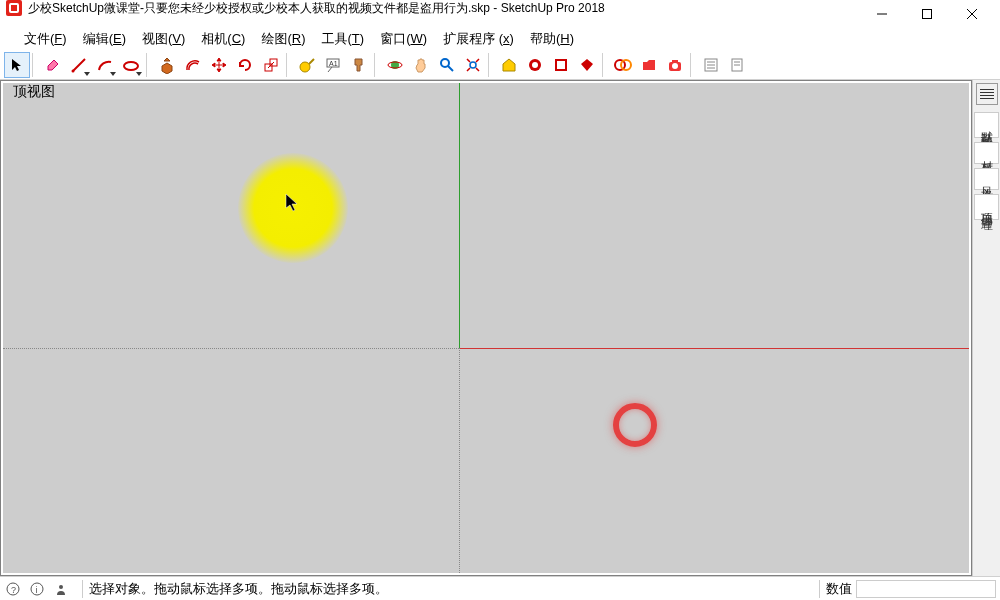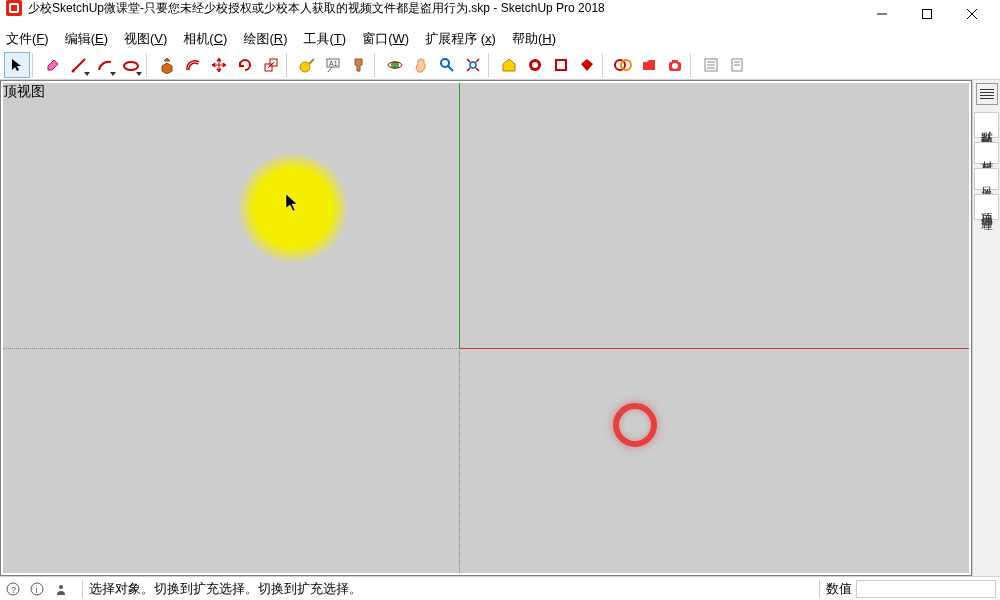--- a/index.html
+++ b/index.html
@@ -3,31 +3,31 @@
 <meta charset="utf-8">
 <style>
 * { margin:0; padding:0; box-sizing:border-box; }
 body { font-family:"Microsoft YaHei","SimSun",sans-serif; font-size:12px; background:#fff; width:1000px; height:600px; overflow:hidden; position:relative; }
 .titlebar { height:28px; display:flex; align-items:flex-start; padding:0 6px; background:#fff; }
 .app-icon { width:16px; height:16px; background:#e2231a; border-radius:2px; margin-right:6px; position:relative; }
 .app-icon::after{content:"";position:absolute;left:3px;top:3px;width:10px;height:10px;border:2px solid #fff;border-radius:2px;box-sizing:border-box;}
 .title-text { flex:1; color:#000; font-size:12px; white-space:nowrap; overflow:hidden; }
 .win-btns { display:flex; }
 .win-btn { width:45px; height:28px; display:flex; align-items:center; justify-content:center; color:#000; }
-.menubar { height:22px; display:flex; align-items:center; padding:0 2px; gap:8px; background:#fff; }
+.menubar { height:22px; display:flex; align-items:center; padding:0 20px; gap:8px; background:#fff; }
 .menu-item { padding:2px 4px; font-size:13px; }
 .menu-item u{text-decoration:underline;}
 .toolbar-row { height:30px; display:flex; align-items:center; padding:0 4px; background:#fff; border-bottom:1px solid #d0d0d0; }
 .tool-btn { width:26px; height:26px; display:flex; align-items:center; justify-content:center; border:1px solid transparent; position:relative; }
 .tool-btn.active { background:#e5f1fb; border:1px solid #7eb4ea; }
 .sep { width:6px; height:24px; border-left:1px solid #d0d0d0; margin:0 2px; }
 .dd { position:absolute; right:1px; bottom:1px; width:0; height:0; border-left:3px solid transparent; border-right:3px solid transparent; border-top:4px solid #333; }
 .workspace { position:absolute; left:0; top:80px; right:28px; bottom:24px; background:#fff; border:1px solid #808080; }
 .viewport { position:absolute; left:2px; top:2px; right:2px; bottom:2px; background:#cdcdcd; overflow:hidden; }
-.view-label { position:absolute; left:0; top:0; font-size:14px; color:#000; }
+.view-label { position:absolute; left:10px; top:0; font-size:14px; color:#000; }
 .axis-green { position:absolute; left:456px; top:0; width:1px; height:265px; background:#2e9e2e; }
 .axis-red { position:absolute; left:456px; top:265px; right:0; height:1px; background:#d13434; }
 .axis-dash-v { position:absolute; left:456px; top:265px; width:0; bottom:0; border-left:1px dotted #888; }
 .axis-dash-h { position:absolute; left:0; top:265px; width:456px; height:0; border-top:1px dotted #888; }
 .yellow-blob { position:absolute; left:235px; top:70px; width:110px; height:110px; border-radius:50%; background:radial-gradient(circle,#f6f000 0%,#f4ee00 50%,rgba(244,238,0,0) 72%); }
 .red-ring { position:absolute; left:610px; top:320px; width:44px; height:44px; border-radius:50%; border:6px solid rgba(231,40,40,0.85); box-shadow:0 0 8px rgba(231,40,40,0.5),inset 0 0 6px rgba(231,40,40,0.4); }
 .cursor-arrow { position:absolute; left:282px; top:110px; font-size:18px; color:#000; pointer-events:none; }
 .right-panel { position:absolute; right:0; top:80px; width:28px; bottom:24px; background:#f0f0f0; border-left:1px solid #ccc; display:flex; flex-direction:column; align-items:center; }
 .panel-toggle { width:22px; height:22px; margin:3px 0; border:1px solid #999; display:flex; flex-direction:column; justify-content:space-evenly; padding:3px; }
 .panel-toggle span{height:1px;background:#333;}
@@ -284,17 +284,17 @@
         <text x="5.5" y="11" font-size="9" fill="#555">i</text>
       </svg>
     </div>
   <div class="status-icon">
       <svg width="14" height="14">
         <circle cx="7" cy="5" r="2" fill="#555"></circle>
         <path d="M3 13 A 4 4 0 0 1 11 13 Z" fill="#555"></path>
       </svg>
     </div>
   <div class="status-sep"></div>
-  <div class="status-text">选择对象。切换到扩充选择。切换到扩充选择。</div>
+  <div class="status-text">选择对象。拖动鼠标选择多项。拖动鼠标选择多项。</div>
   <div class="status-sep"></div>
   <div class="status-label">数值</div>
   <input class="status-input" value="" style="">
 </div>
 
 </body></html>

